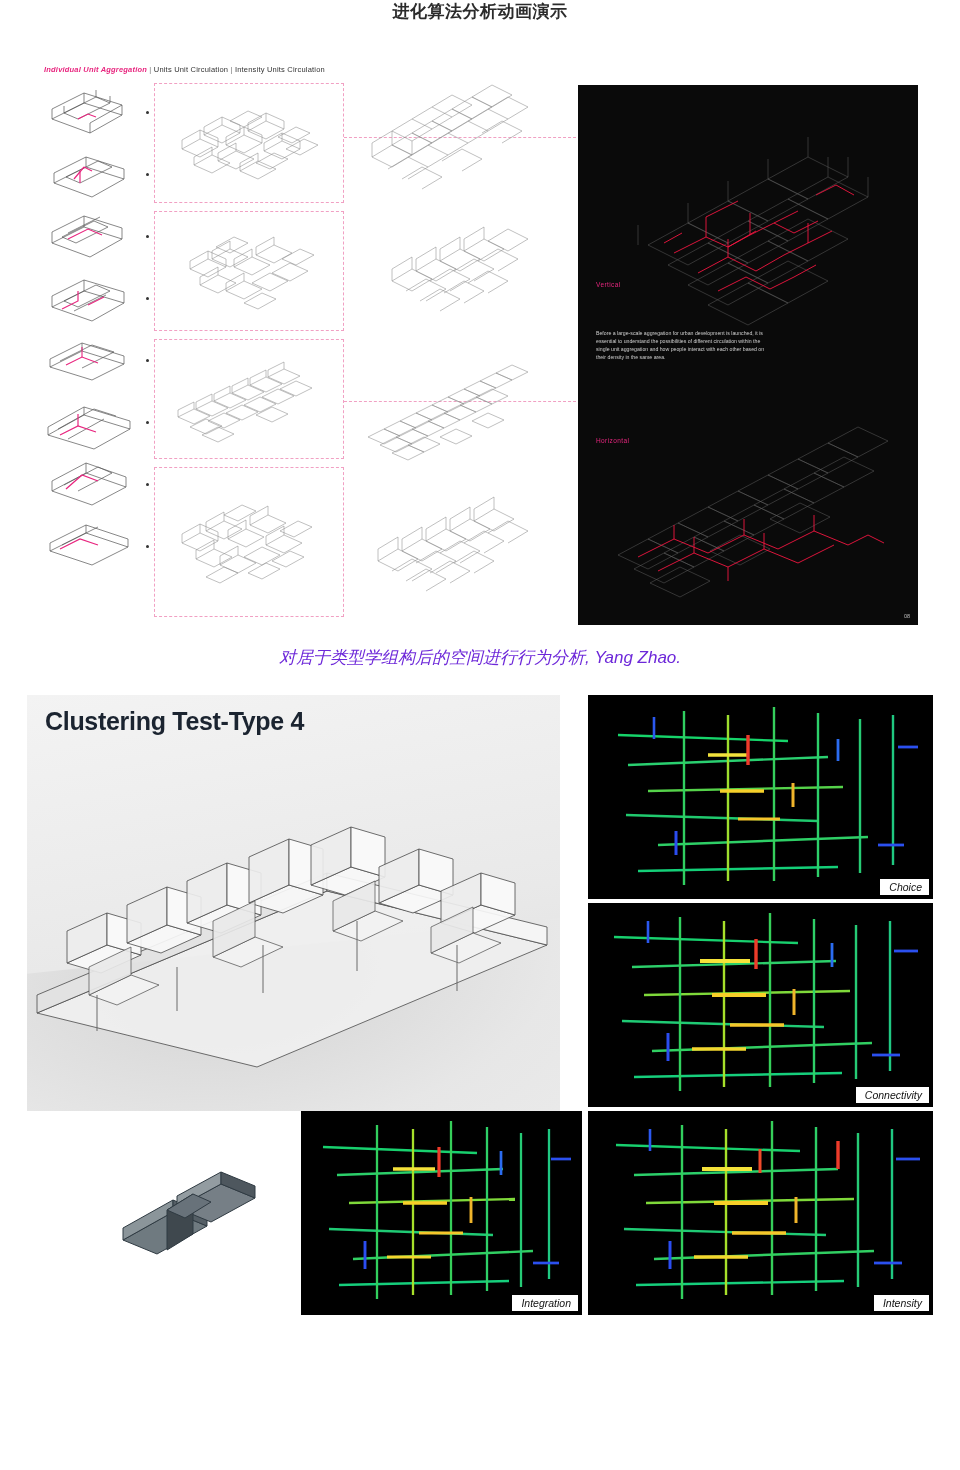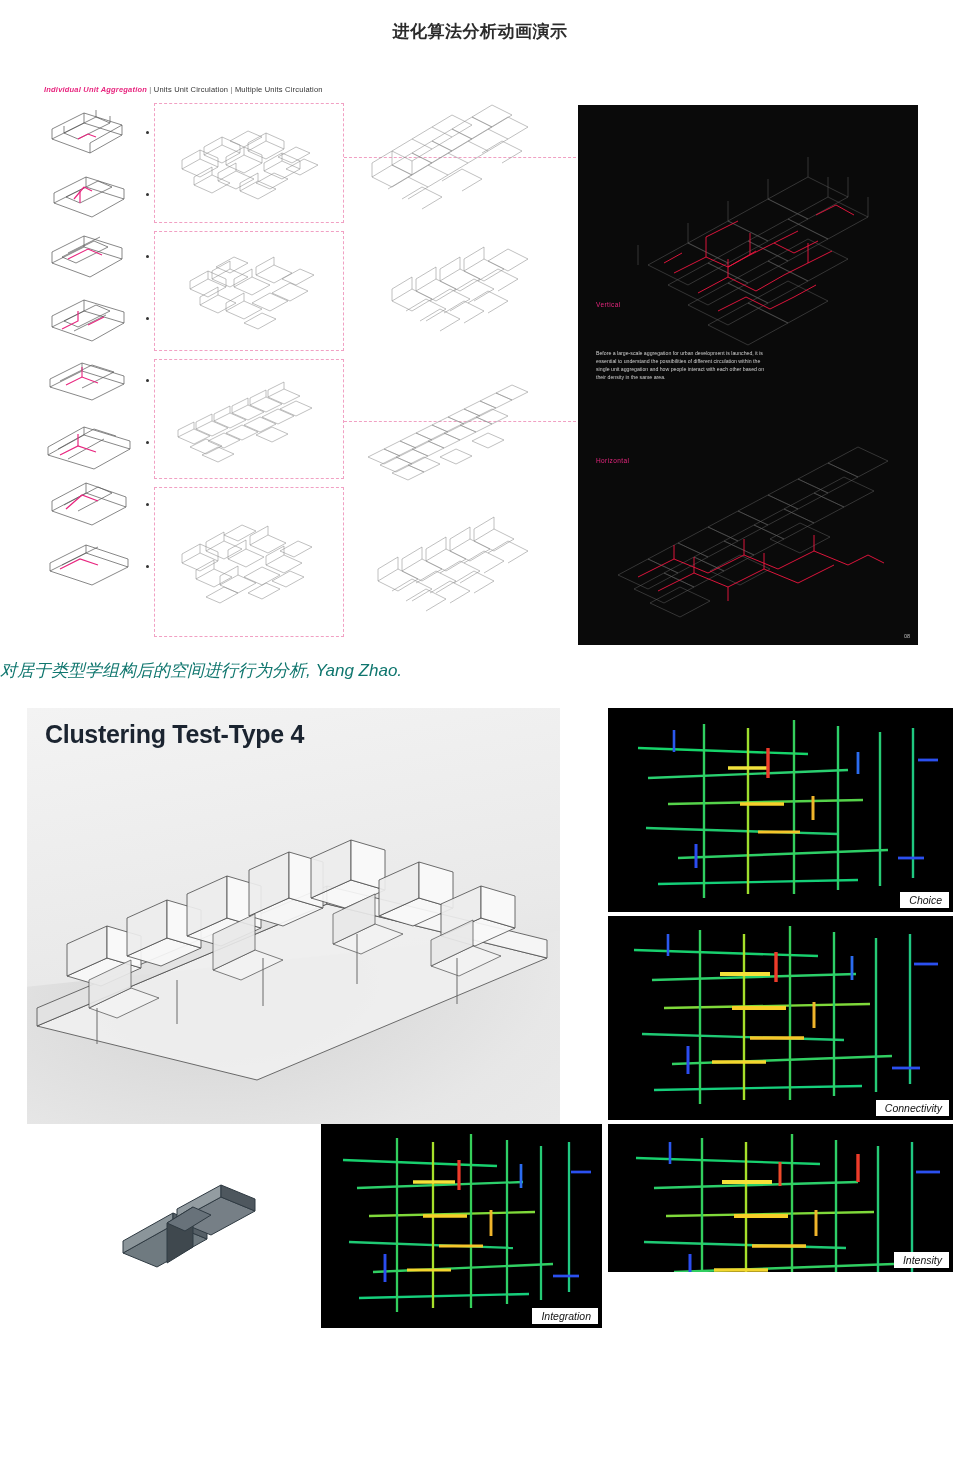--- a/index.html
+++ b/index.html
@@ -14,28 +14,28 @@
   }
 
   .page { position: relative; width: 960px; height: 1470px; }
 
   
   .top-title {
     text-align: center;
     font-size: 17px;
     font-weight: 700;
     color: #2b2b2b;
-    padding-top: 20px;
     letter-spacing: 0.5px;
   }
   .caption-mid {
+    text-align: center;
     font-size: 17px;
     font-style: italic;
-    color: #0f766e;
-    margin-top: 13px;
+    color: #6d28d9;
+    margin-top: 20px;
   }
   .caption-bottom {
     text-align: center;
     font-size: 17px;
     color: #3a3a3a;
     margin-top: 22px;
   }
 
   
   .fig1 {
@@ -142,21 +142,21 @@
     color: #1b2430;
     letter-spacing: -0.3px;
   }
   .f2-left .ground {
     position:absolute; left:-40px; top:250px; width:640px; height:220px;
     background: radial-gradient(ellipse at 40% 10%, #cfcfcf 0%, #e8e8e8 60%, #eee 100%);
     transform: rotate(-6deg);
     opacity:.85;
   }
 
-  .hm { position: absolute; background:#000; overflow:hidden;margin-left:20px; }
+  .hm { position: absolute; background:#000; overflow:hidden; }
   .hm-label {
     position: absolute;
     right: 4px; bottom: 4px;
     background: #fff;
     color: #111;
     font-size: 10.5px;
     font-style: italic;
     padding: 2px 7px 2px 9px;
   }
   .f2-unit {
@@ -168,21 +168,21 @@
 </head>
 <body>
 
 <div class="page">
 
   <div class="top-title">进化算法分析动画演示</div>
 
   <div class="fig1">
 
     <div class="fig1-head">
-      <span class="hl">Individual Unit Aggregation</span><span class="sp"> | </span><span class="pl">Units Unit Circulation</span><span class="sp"> | </span><span class="pl">Multiple Units Circulation</span>
+      <span class="hl">Individual Unit Aggregation</span><span class="sp"> | </span><span class="pl">Units Unit Circulation</span><span class="sp"> | </span><span class="pl">Intensity Units Circulation</span>
     </div>
 
     <div class="unitcol">
       <div class="unit" style="top:0px;left:2px">
         <svg width="96" height="58" viewBox="0 0 96 58">
           <g fill="none" stroke="#555" stroke-width="0.7">
             <path d="M8 34 L40 18 L78 30 L46 48 Z"></path>
             <path d="M8 34 L8 24 L40 8 L40 18"></path>
             <path d="M40 8 L78 20 L78 30"></path>
             <path d="M46 48 L46 38 L78 20"></path>
@@ -767,21 +767,21 @@
           <path d="M170 86 L170 112" stroke="#f0b52b" stroke-width="2.9"></path>
           <path d="M64 130 L64 158" stroke="#2b4df0" stroke-width="2.9"></path>
           <path d="M200 40 L200 64" stroke="#2b6cf0" stroke-width="2.7"></path>
           <path d="M250 48 L270 48" stroke="#2b50ef" stroke-width="2.7"></path>
           <path d="M232 152 L258 152" stroke="#2b50ef" stroke-width="2.7"></path>
         </g>
       </svg>
       <div class="hm-label">Integration</div>
     </div>
 
-    <div class="hm" style="left:561px; top:416px; width:345px; height:148px;">
+    <div class="hm" style="left:561px; top:416px; width:345px; height:204px;">
       <svg width="345" height="204" viewBox="0 0 345 204">
         <g stroke-width="2.4" fill="none">
           <path d="M28 34 L212 40" stroke="#18d06e"></path>
           <path d="M46 64 L250 58" stroke="#2ccf6a"></path>
           <path d="M58 92 L266 88" stroke="#7fd93a"></path>
           <path d="M36 118 L238 124" stroke="#1fca74"></path>
           <path d="M66 148 L286 140" stroke="#31cf62"></path>
           <path d="M48 174 L256 170" stroke="#16cf7c"></path>
           <path d="M94 14 L94 188" stroke="#32cf5e"></path>
           <path d="M138 18 L138 184" stroke="#a7e02a"></path>

